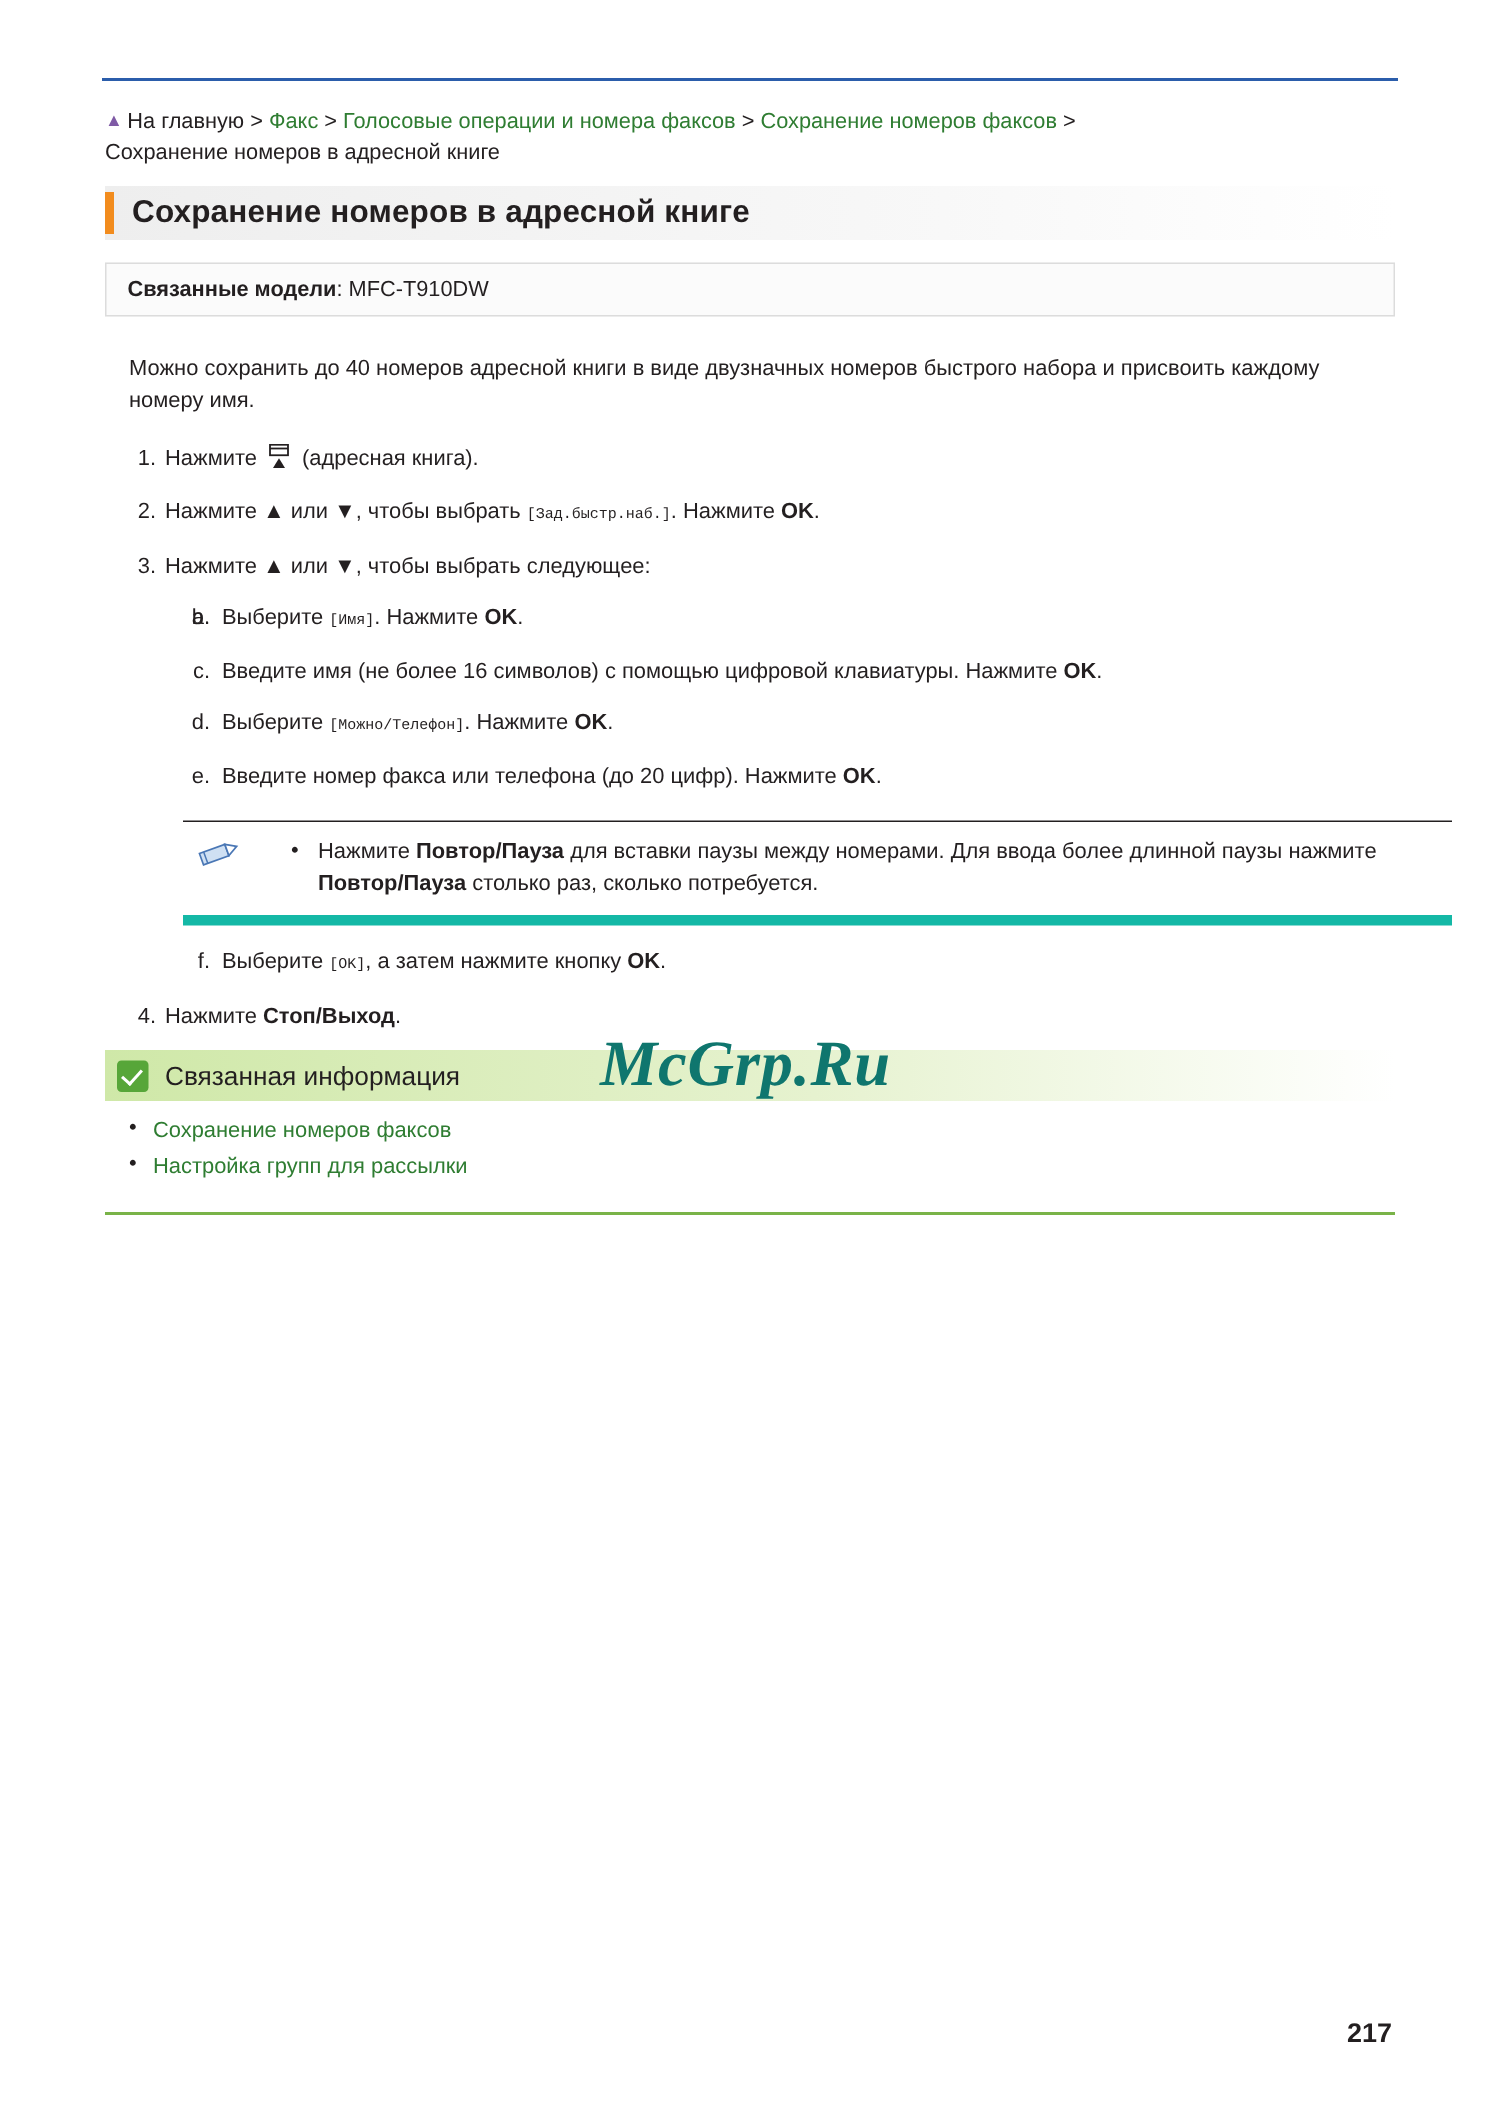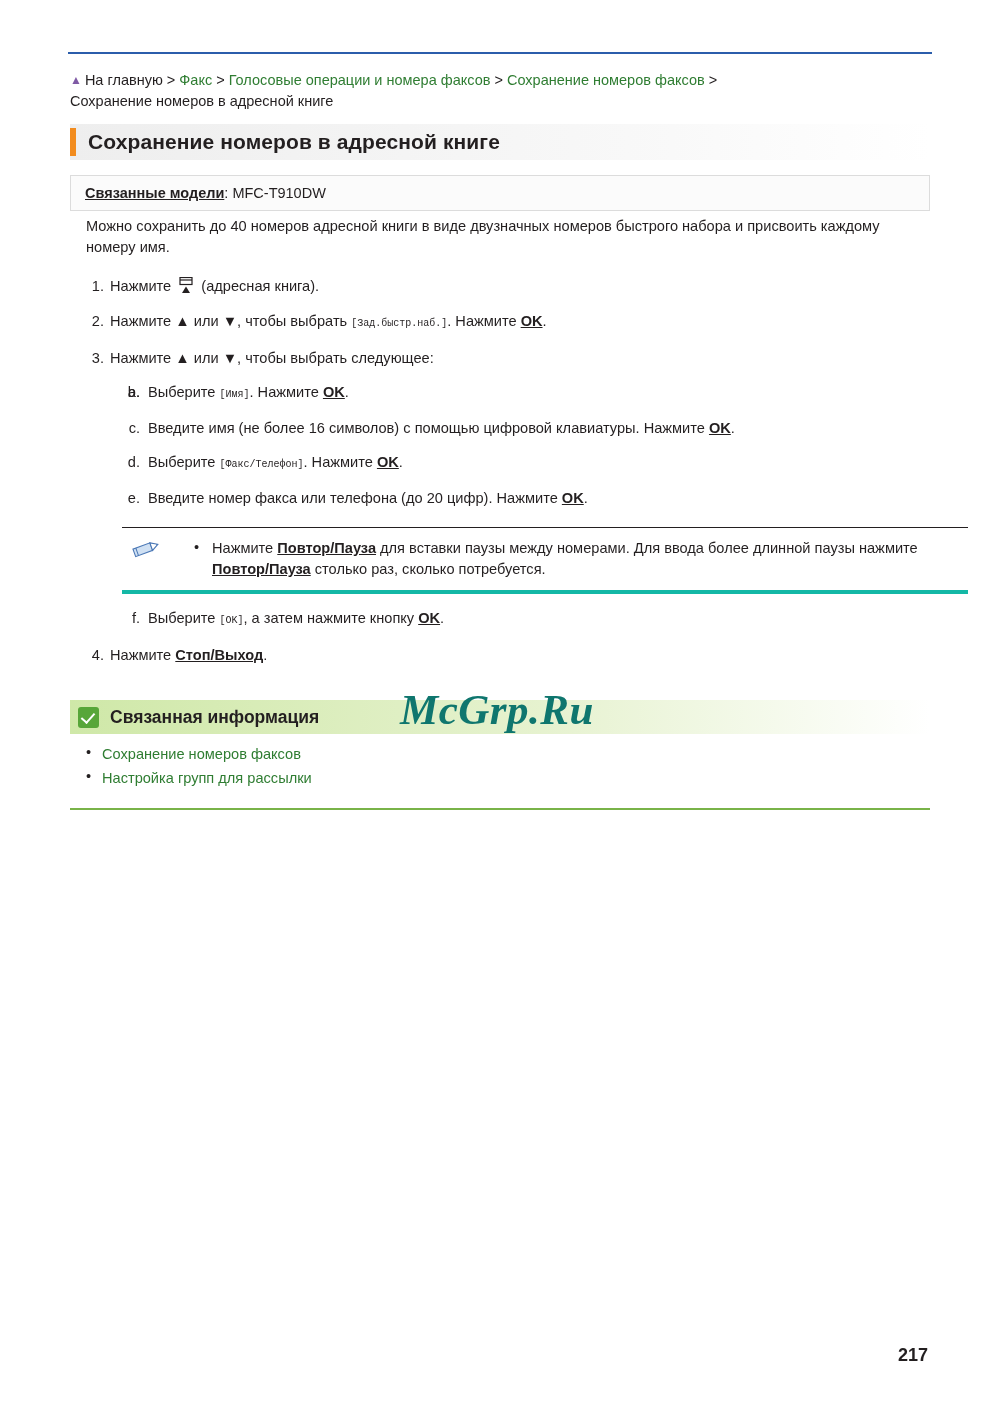--- a/index.html
+++ b/index.html
@@ -89,21 +89,21 @@
     box-sizing: border-box;
     border: 1px solid #dcdcdc;
     background: #fbfbfb;
     padding: 9px 14px;
     font-size: 14.5px;
   }
   .models-box b { font-weight: bold; }
   .content {
     position: absolute;
     left: 70px;
-    top: 216px;
+    top: 236px;
     width: 860px;
     font-size: 14.6px;
     line-height: 21px;
   }
   p.intro {
     margin: 0 0 18px 16px;
     width: 820px;
   }
   ol.steps {
     margin: 0;
@@ -137,35 +137,35 @@
     position: absolute;
     left: 12px;
     top: 0;
     width: 18px;
     text-align: right;
   }
   .mono {
     font-family: "Liberation Mono", "DejaVu Sans Mono", monospace;
     font-size: 10px;
   }
-  b { font-weight: bold; text-decoration: underline; }
+  b { font-weight: bold; }
   .addrbook-icon {
     display: inline-block;
     width: 16px;
     height: 18px;
     vertical-align: -4px;
     margin: 0 3px;
     position: relative;
   }
   .note {
     position: relative;
     margin: 18px 0 14px 12px;
     width: 846px;
     border-top: 1px solid #231f20;
-    border-bottom: 4px solid #14b8a6;
+    border-bottom: 7px solid #14b8a6;
     padding: 10px 0 10px 68px;
     box-sizing: border-box;
   }
   .note .pencil {
     position: absolute;
     left: 6px;
     top: 10px;
     width: 34px;
     height: 24px;
   }
@@ -217,21 +217,21 @@
     top: 3px;
     width: 6px;
     height: 11px;
     border: solid #ffffff;
     border-width: 0 2.6px 2.6px 0;
     transform: rotate(42deg);
   }
   .related-head h2 {
     margin: 0;
     font-size: 17.5px;
-    font-weight: bold;
+    font-weight: normal;
     color: #231f20;
   }
   .related-list {
     margin: 12px 0 0 0;
     padding: 0 0 14px 0;
     list-style: none;
     border-bottom: 2px solid #79b348;
   }
   .related-list li {
     position: relative;
@@ -331,21 +331,21 @@
           <li>
             <span class="num">b.</span>
             <span><span>Выберите </span><span class="mono">[Имя]</span><span>. Нажмите </span><b>OK</b><span>.</span></span>
           </li>
           <li>
             <span class="num">c.</span>
             <span><span>Введите имя (не более 16 символов) с помощью цифровой клавиатуры. Нажмите </span><b>OK</b><span>.</span></span>
           </li>
           <li>
             <span class="num">d.</span>
-            <span><span>Выберите </span><span class="mono">[Факс/Телефон]</span><span>. Нажмите </span><b>OK</b><span>.</span></span>
+            <span><span>Выберите </span><span class="mono">[Можно/Телефон]</span><span>. Нажмите </span><b>OK</b><span>.</span></span>
           </li>
           <li>
             <span class="num">e.</span>
             <span><span>Введите номер факса или телефона (до 20 цифр). Нажмите </span><b>OK</b><span>.</span></span>
           </li>
         </ol>
 
         <div class="note">
           <span class="pencil">
             <svg width="34" height="24" viewBox="0 0 34 24">

